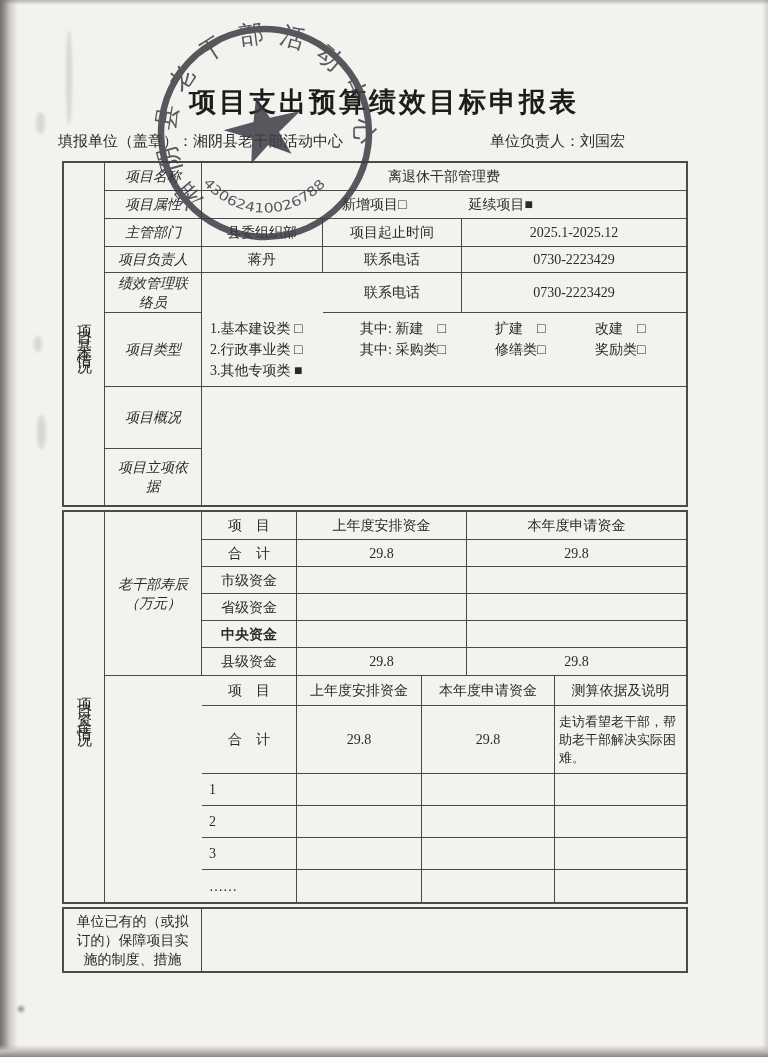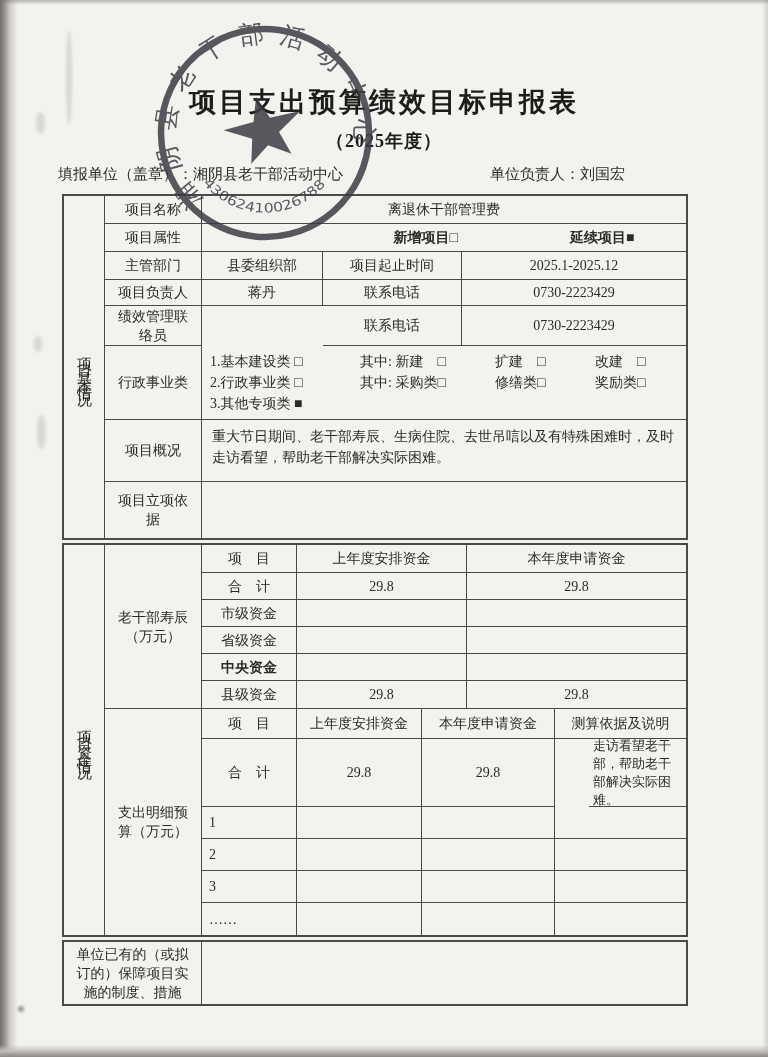--- a/index.html
+++ b/index.html
@@ -29,39 +29,39 @@
   .info-right{position:absolute;left:432px;top:0;}
   
   .tbl-wrap{margin:7px 0 0 62px;width:626px;}
   .tbl{border:2px solid var(--line);background:transparent;}
   .cell{border-right:1px solid var(--line);border-bottom:1px solid var(--line);
         display:flex;align-items:center;justify-content:center;font-size:14px;line-height:19px;
         text-align:center;overflow:hidden;}
   .nbr{border-right:none;} .nbb{border-bottom:none;}
   .v-label{writing-mode:vertical-rl;text-orientation:upright;letter-spacing:7px;font-size:15px;
            display:flex;align-items:center;justify-content:center;}
-  .lab{padding:0 10px;}
+  .lab{padding:0 10px;font-style:italic;}
   .tbl-a{display:grid;grid-template-columns:41px 97px 121px 139px 224px;
          grid-template-rows:28px 28px 28px 26px 40px 74px 62px 56px;}
-  .attr-cell{justify-content:center;padding-left:140px;gap:112px;font-weight:bold;}
+  .attr-cell{justify-content:flex-start;padding-left:140px;gap:62px;}
   .type-cell{flex-direction:column;align-items:flex-start;justify-content:center;padding-left:8px;gap:2px;}
   .type-line{display:flex;}
   .type-line span{display:inline-block;text-align:left;}
   .seg1{width:150px;} .seg2{width:135px;} .seg3{width:100px;} .seg4{width:95px;}
   .para{padding:6px 10px;text-align:left;align-items:flex-start;line-height:21px;}
   .tbl-b{margin-top:3px;display:flex;}
   .b-side{width:41px;border-right:1px solid var(--line);}
   .b-right{flex:1;}
   .tbl-b1{display:grid;grid-template-columns:97px 95px 170px 1fr;
           grid-template-rows:28px 27px 27px 27px 27px 27px;border-bottom:1px solid var(--line);}
   .tbl-b2{display:grid;grid-template-columns:97px 95px 125px 133px 1fr;
           grid-template-rows:30px 68px 32px 32px 32px 32px;}
   .num-cell{justify-content:flex-start;padding-left:7px;}
   .calc-cell{font-size:13px;line-height:18px;text-align:left;justify-content:flex-start;
-             align-items:center;padding:2px 4px;margin-left:34px;}
+             align-items:center;padding:2px 4px;}
   .tbl-c{margin-top:3px;height:66px;display:flex;}
   .c-lab{width:138px;border-right:1px solid var(--line);display:flex;align-items:center;
          justify-content:center;text-align:center;font-size:14px;line-height:19px;padding:0 9px;}
   .c-val{flex:1;}
   
   .stamp{position:absolute;left:144px;top:12px;width:242px;height:242px;opacity:.84;pointer-events:none;}
 </style>
 </head>
 <body>
 
@@ -70,21 +70,20 @@
   <div class="edge-top"></div>
   <div class="edge-right"></div>
   <div class="edge-bottom"></div>
   <div class="smudge" style="left:66px;top:30px;width:6px;height:95px;"></div>
   <div class="smudge" style="left:36px;top:112px;width:9px;height:22px;"></div>
   <div class="smudge" style="left:34px;top:336px;width:8px;height:16px;"></div>
   <div class="smudge" style="left:37px;top:415px;width:9px;height:34px;"></div>
   <div class="smudge" style="left:18px;top:1006px;width:6px;height:6px;background:rgba(60,58,56,.5);"></div>
 
   <div class="title">项目支出预算绩效目标申报表</div>
-  <div class="subtitle">（2025年度）</div>
 
   <div class="info-line">
     <span>填报单位（盖章）：</span><span>湘阴县老干部活动中心</span>
     <span class="info-right"><span>单位负责人：</span><span>刘国宏</span></span>
   </div>
 
   <div class="tbl-wrap">
 
     <div class="tbl tbl-a">
       <div class="cell v-label nbb" style="grid-column:1;grid-row:1/9;">项目基本情况</div>
@@ -105,41 +104,40 @@
 
       <div class="cell lab" style="grid-column:2;grid-row:4;">项目负责人</div>
       <div class="cell" style="grid-column:3;grid-row:4;">蒋丹</div>
       <div class="cell" style="grid-column:4;grid-row:4;">联系电话</div>
       <div class="cell nbr" style="grid-column:5;grid-row:4;">0730-2223429</div>
 
       <div class="cell lab" style="grid-column:2;grid-row:5;">绩效管理联络员</div>
       <div class="cell" style="grid-column:4;grid-row:5;">联系电话</div>
       <div class="cell nbr" style="grid-column:5;grid-row:5;">0730-2223429</div>
 
-      <div class="cell lab" style="grid-column:2;grid-row:6;">行政事业类</div>
+      <div class="cell lab" style="grid-column:2;grid-row:6;">项目类型</div>
       <div class="cell nbr type-cell" style="grid-column:3/6;grid-row:6;">
         <div class="type-line">
           <span class="seg1">1.基本建设类 □</span>
           <span class="seg2">其中: 新建　□</span>
           <span class="seg3">扩建　□</span>
           <span class="seg4">改建　□</span>
         </div>
         <div class="type-line">
           <span class="seg1">2.行政事业类 □</span>
           <span class="seg2">其中: 采购类□</span>
           <span class="seg3">修缮类□</span>
           <span class="seg4">奖励类□</span>
         </div>
         <div class="type-line">
           <span class="seg1">3.其他专项类 ■</span>
         </div>
       </div>
 
       <div class="cell lab" style="grid-column:2;grid-row:7;">项目概况</div>
-      <div class="cell nbr para" style="grid-column:3/6;grid-row:7;">重大节日期间、老干部寿辰、生病住院、去世吊唁以及有特殊困难时，及时走访看望，帮助老干部解决实际困难。</div>
 
       <div class="cell lab nbb" style="grid-column:2;grid-row:8;">项目立项依据</div>
       <div class="cell nbr nbb para" style="grid-column:3/6;grid-row:8;"></div>
     </div>
 
     <div class="tbl tbl-b">
       <div class="b-side v-label">项目资金情况</div>
       <div class="b-right">
 
         <div class="tbl-b1">
@@ -163,21 +161,20 @@
           <div class="cell" style="grid-column:2;grid-row:5;font-weight:bold;">中央资金</div>
           <div class="cell" style="grid-column:3;grid-row:5;"></div>
           <div class="cell nbr" style="grid-column:4;grid-row:5;"></div>
 
           <div class="cell nbb" style="grid-column:2;grid-row:6;">县级资金</div>
           <div class="cell nbb" style="grid-column:3;grid-row:6;">29.8</div>
           <div class="cell nbr nbb" style="grid-column:4;grid-row:6;">29.8</div>
         </div>
 
         <div class="tbl-b2">
-          <div class="cell lab nbb" style="grid-column:1;grid-row:1/7;">支出明细预算（万元）</div>
           <div class="cell" style="grid-column:2;grid-row:1;">项　目</div>
           <div class="cell" style="grid-column:3;grid-row:1;">上年度安排资金</div>
           <div class="cell" style="grid-column:4;grid-row:1;">本年度申请资金</div>
           <div class="cell nbr" style="grid-column:5;grid-row:1;">测算依据及说明</div>
 
           <div class="cell" style="grid-column:2;grid-row:2;">合　计</div>
           <div class="cell" style="grid-column:3;grid-row:2;">29.8</div>
           <div class="cell" style="grid-column:4;grid-row:2;">29.8</div>
           <div class="cell nbr calc-cell" style="grid-column:5;grid-row:2;">走访看望老干部，帮助老干部解决实际困难。</div>
 

